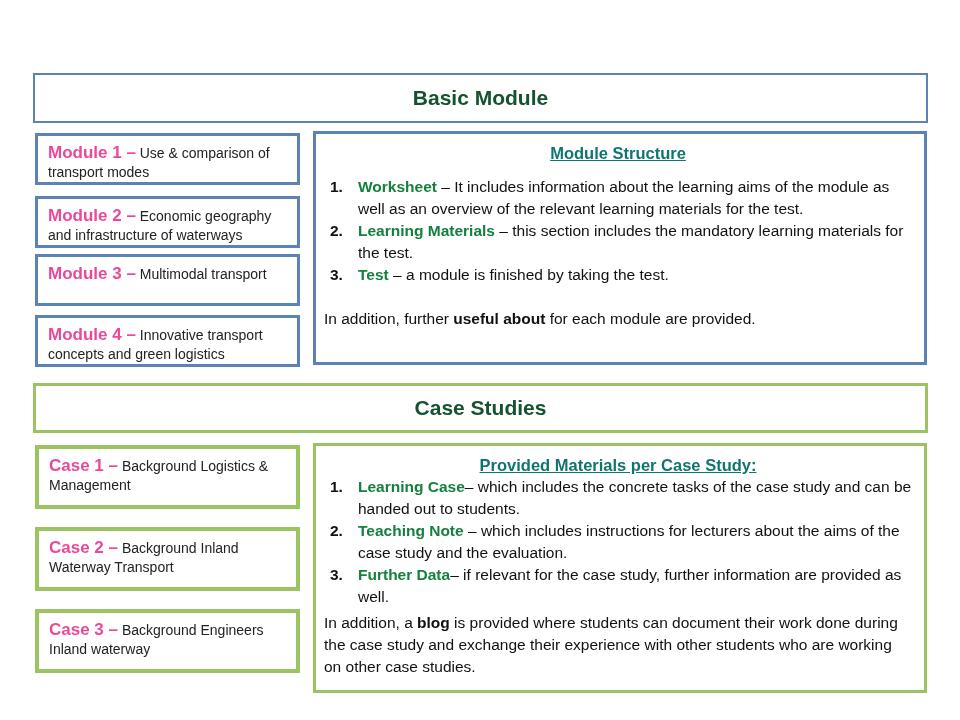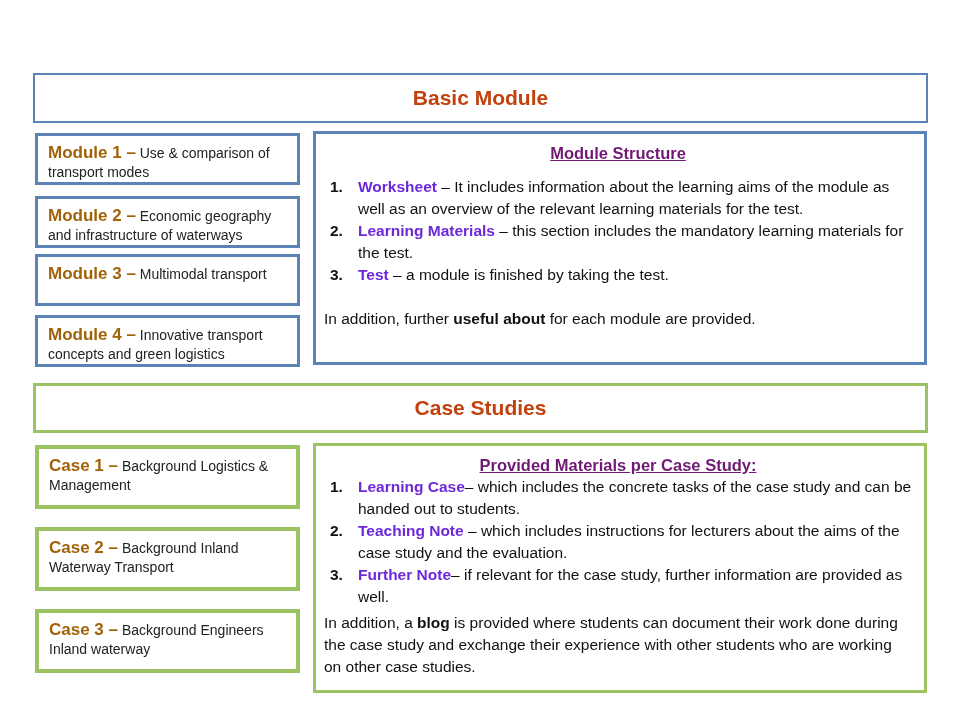--- a/index.html
+++ b/index.html
@@ -16,63 +16,63 @@
     font-family: "Liberation Sans", "DejaVu Sans", sans-serif;
     color: var(--text);
     overflow: hidden;
   }
   .box { position: absolute; background: #fff; }
 
   
   .title-bar {
     left: 33px; width: 895px; height: 50px;
     display: flex; align-items: center; justify-content: center;
-    font-size: 21px; font-weight: bold; color: #c2410c;
+    font-size: 21px; font-weight: bold; color: #14532d;
   }
   #basic-title-bar { top: 73px; border: 2px solid var(--blue); }
   #case-title-bar  { top: 383px; border: 3px solid var(--green); }
 
   
   .item-box {
     left: 35px; width: 265px;
     padding: 7px 10px 6px 10px;
     font-size: 14px; line-height: 19px; color: #222;
   }
   .module-box { border: 3px solid var(--blue); height: 52px; }
   .case-box   { border: 4px solid var(--green); height: 64px; }
-  .item-box .lead { font-weight: bold; font-size: 17px; color: #a16207; }
+  .item-box .lead { font-weight: bold; font-size: 17px; color: #ec4899; }
 
   #module-box-1 { top: 133px; }
   #module-box-2 { top: 196px; }
   #module-box-3 { top: 254px; }
   #module-box-4 { top: 315px; }
   #case-box-1 { top: 445px; }
   #case-box-2 { top: 527px; }
   #case-box-3 { top: 609px; }
 
   
   .detail-box {
     left: 313px; width: 614px;
     padding: 8px 12px 8px 8px;
     font-size: 15.5px; line-height: 22px; color: #111;
   }
   #structure-box { top: 131px; height: 234px; border: 3px solid var(--blue); }
   #materials-box { top: 443px; height: 250px; border: 3px solid var(--green); }
 
   .detail-heading {
     text-align: center; font-weight: bold; font-size: 16.5px;
-    text-decoration: underline; color: #701a75;
+    text-decoration: underline; color: #0f766e;
   }
   #structure-box .detail-heading { margin-bottom: 12px; }
   #materials-box .detail-heading { margin-bottom: 0; }
 
   .num-item { display: flex; }
   .num-item .num { width: 34px; flex: 0 0 34px; font-weight: bold; padding-left: 6px; }
   .num-item .num-text { flex: 1; }
-  .num-item b { color: #6d28d9; }
+  .num-item b { color: #15803d; }
 
   .note { margin-top: 22px; }
   #materials-box .note { margin-top: 4px; }
 </style>
 </head>
 <body>
 
 <div class="box title-bar" id="basic-title-bar">
   <span>Basic Module</span>
 </div>
@@ -133,16 +133,16 @@
   <div class="num-item">
     <span class="num">1.</span>
     <span class="num-text"><b>Learning Case</b><span>– </span><span>which includes the concrete tasks of the case study and can be handed out to students.</span></span>
   </div>
   <div class="num-item">
     <span class="num">2.</span>
     <span class="num-text"><b>Teaching Note</b><span> – </span><span>which includes instructions for lecturers about the aims of the case study and the evaluation.</span></span>
   </div>
   <div class="num-item">
     <span class="num">3.</span>
-    <span class="num-text"><b>Further Note</b><span>– </span><span>if relevant for the case study, further information are provided as well.</span></span>
+    <span class="num-text"><b>Further Data</b><span>– </span><span>if relevant for the case study, further information are provided as well.</span></span>
   </div>
   <div class="note"><span>In addition, a </span><b>blog</b><span> is provided where students can document their work done during the case study and exchange their experience with other students who are working on other case studies.</span></div>
 </div>
 
 </body></html>

